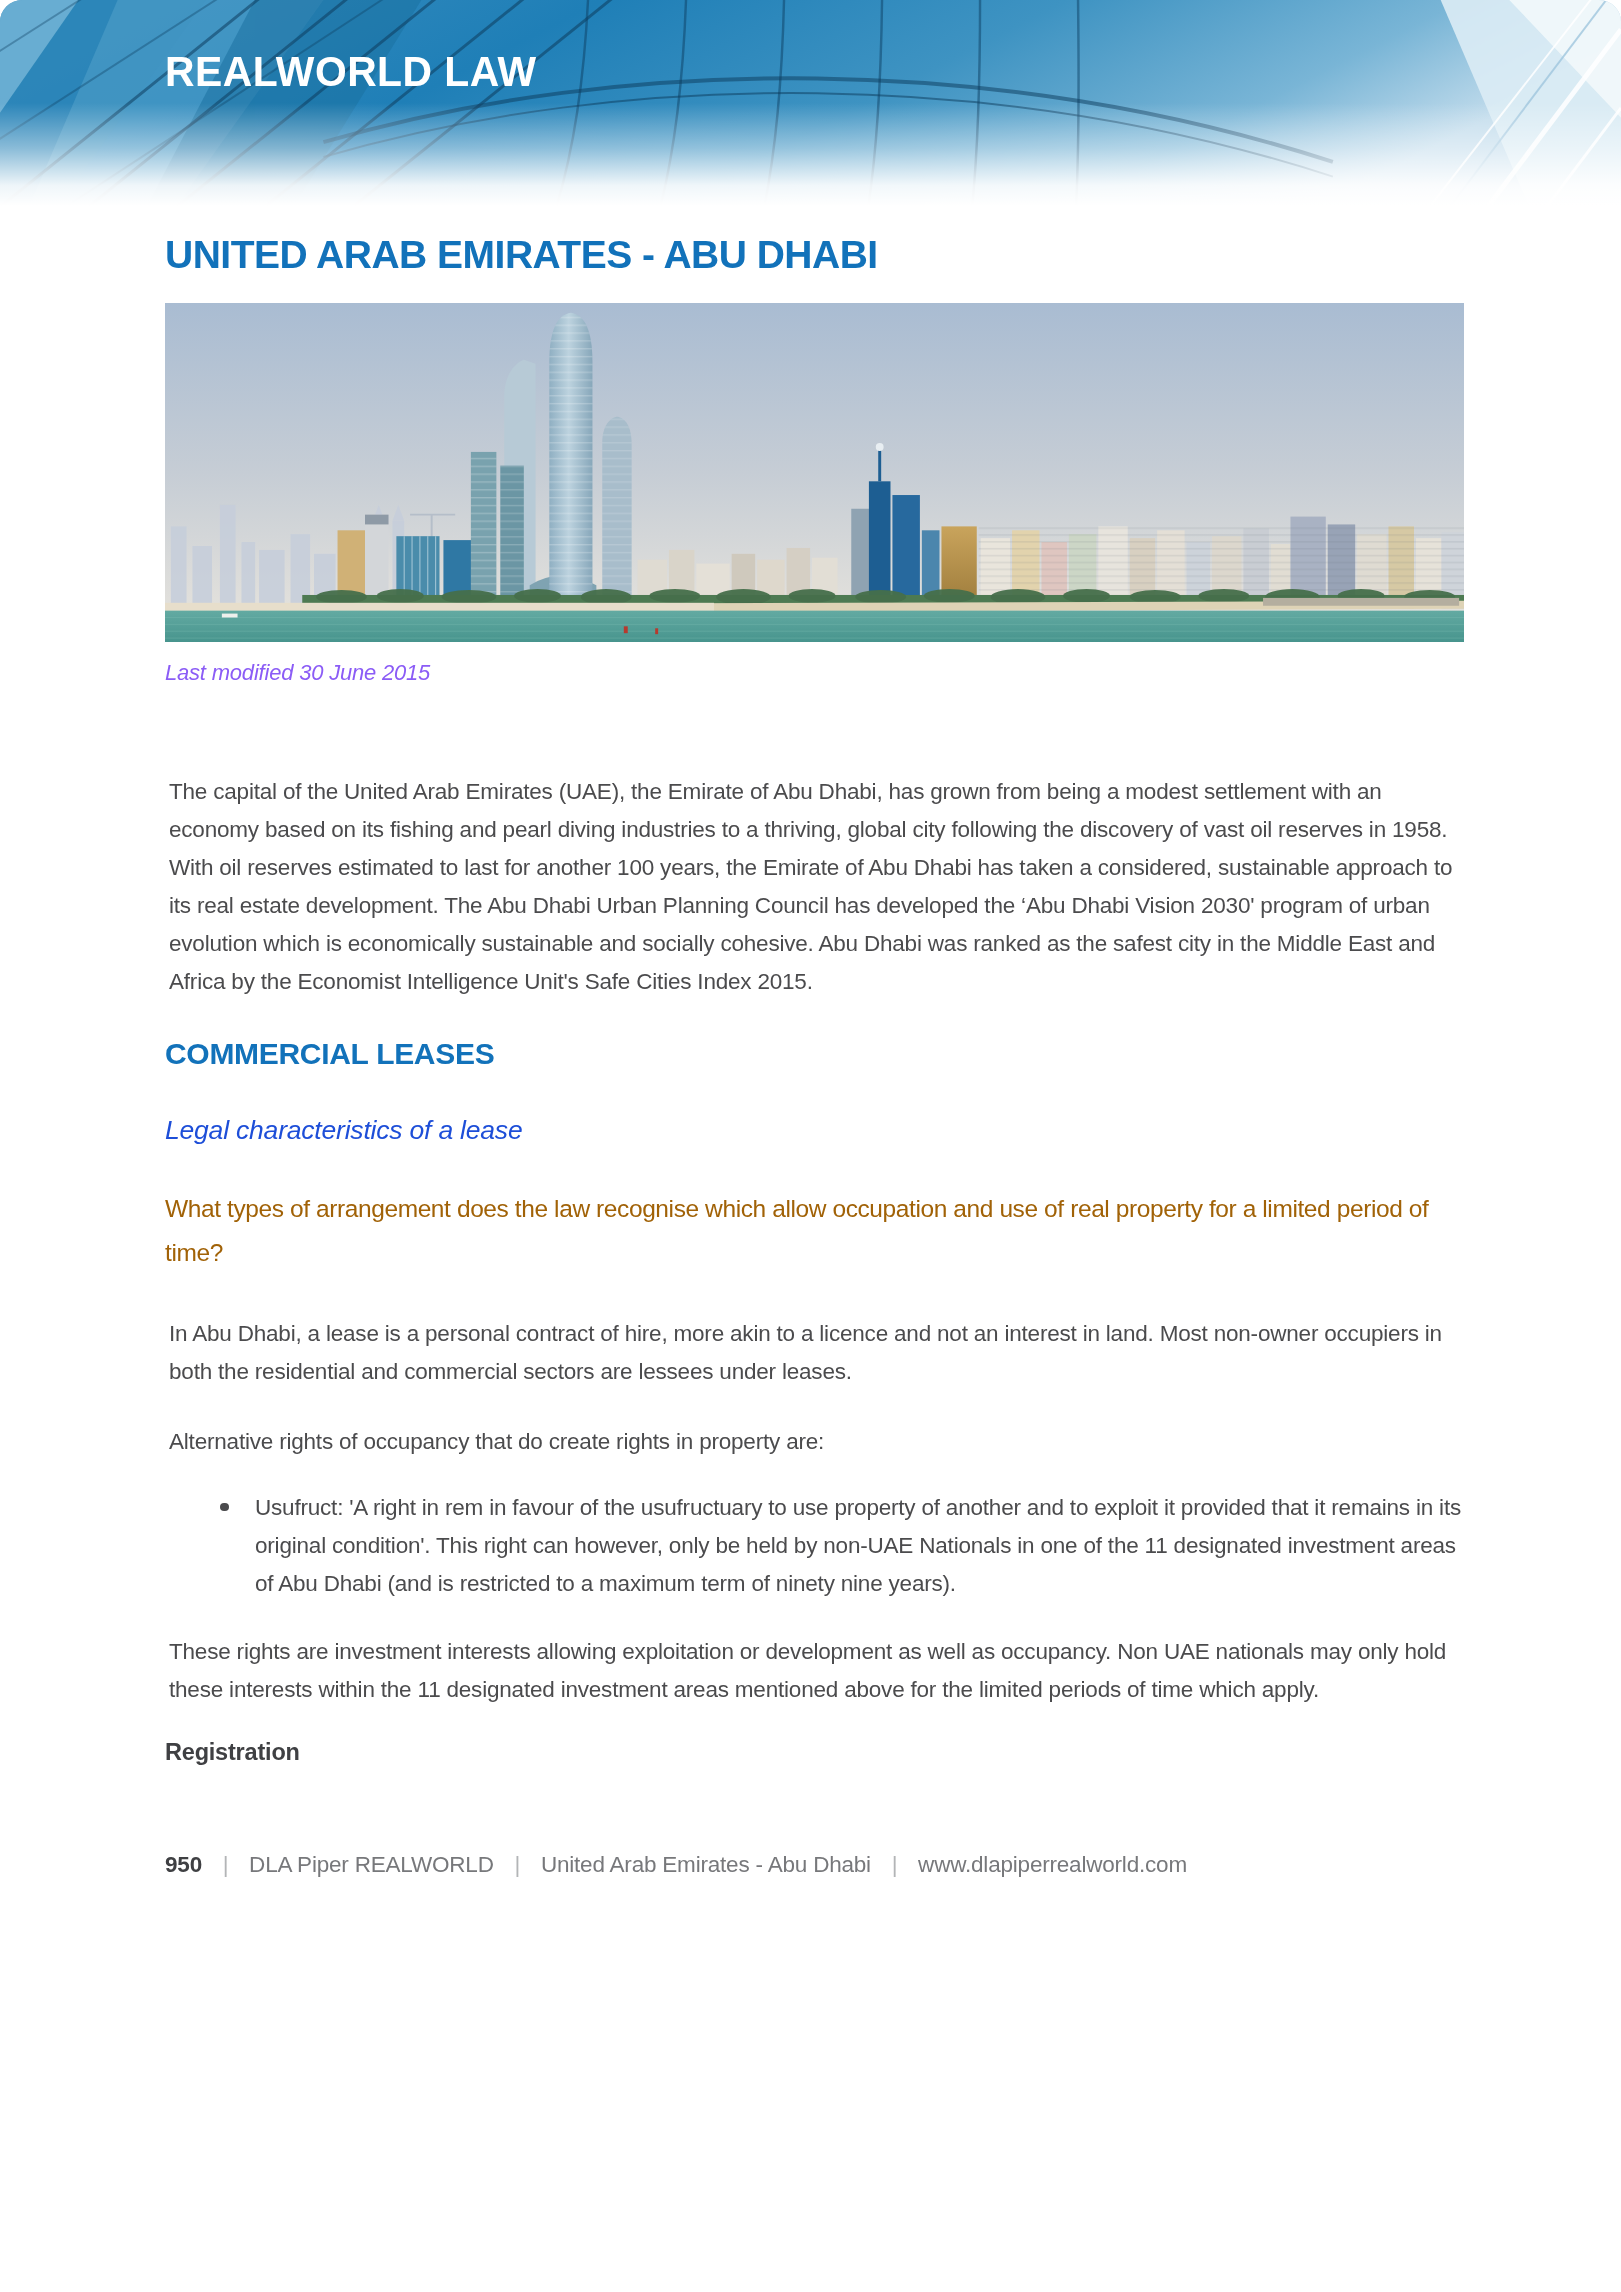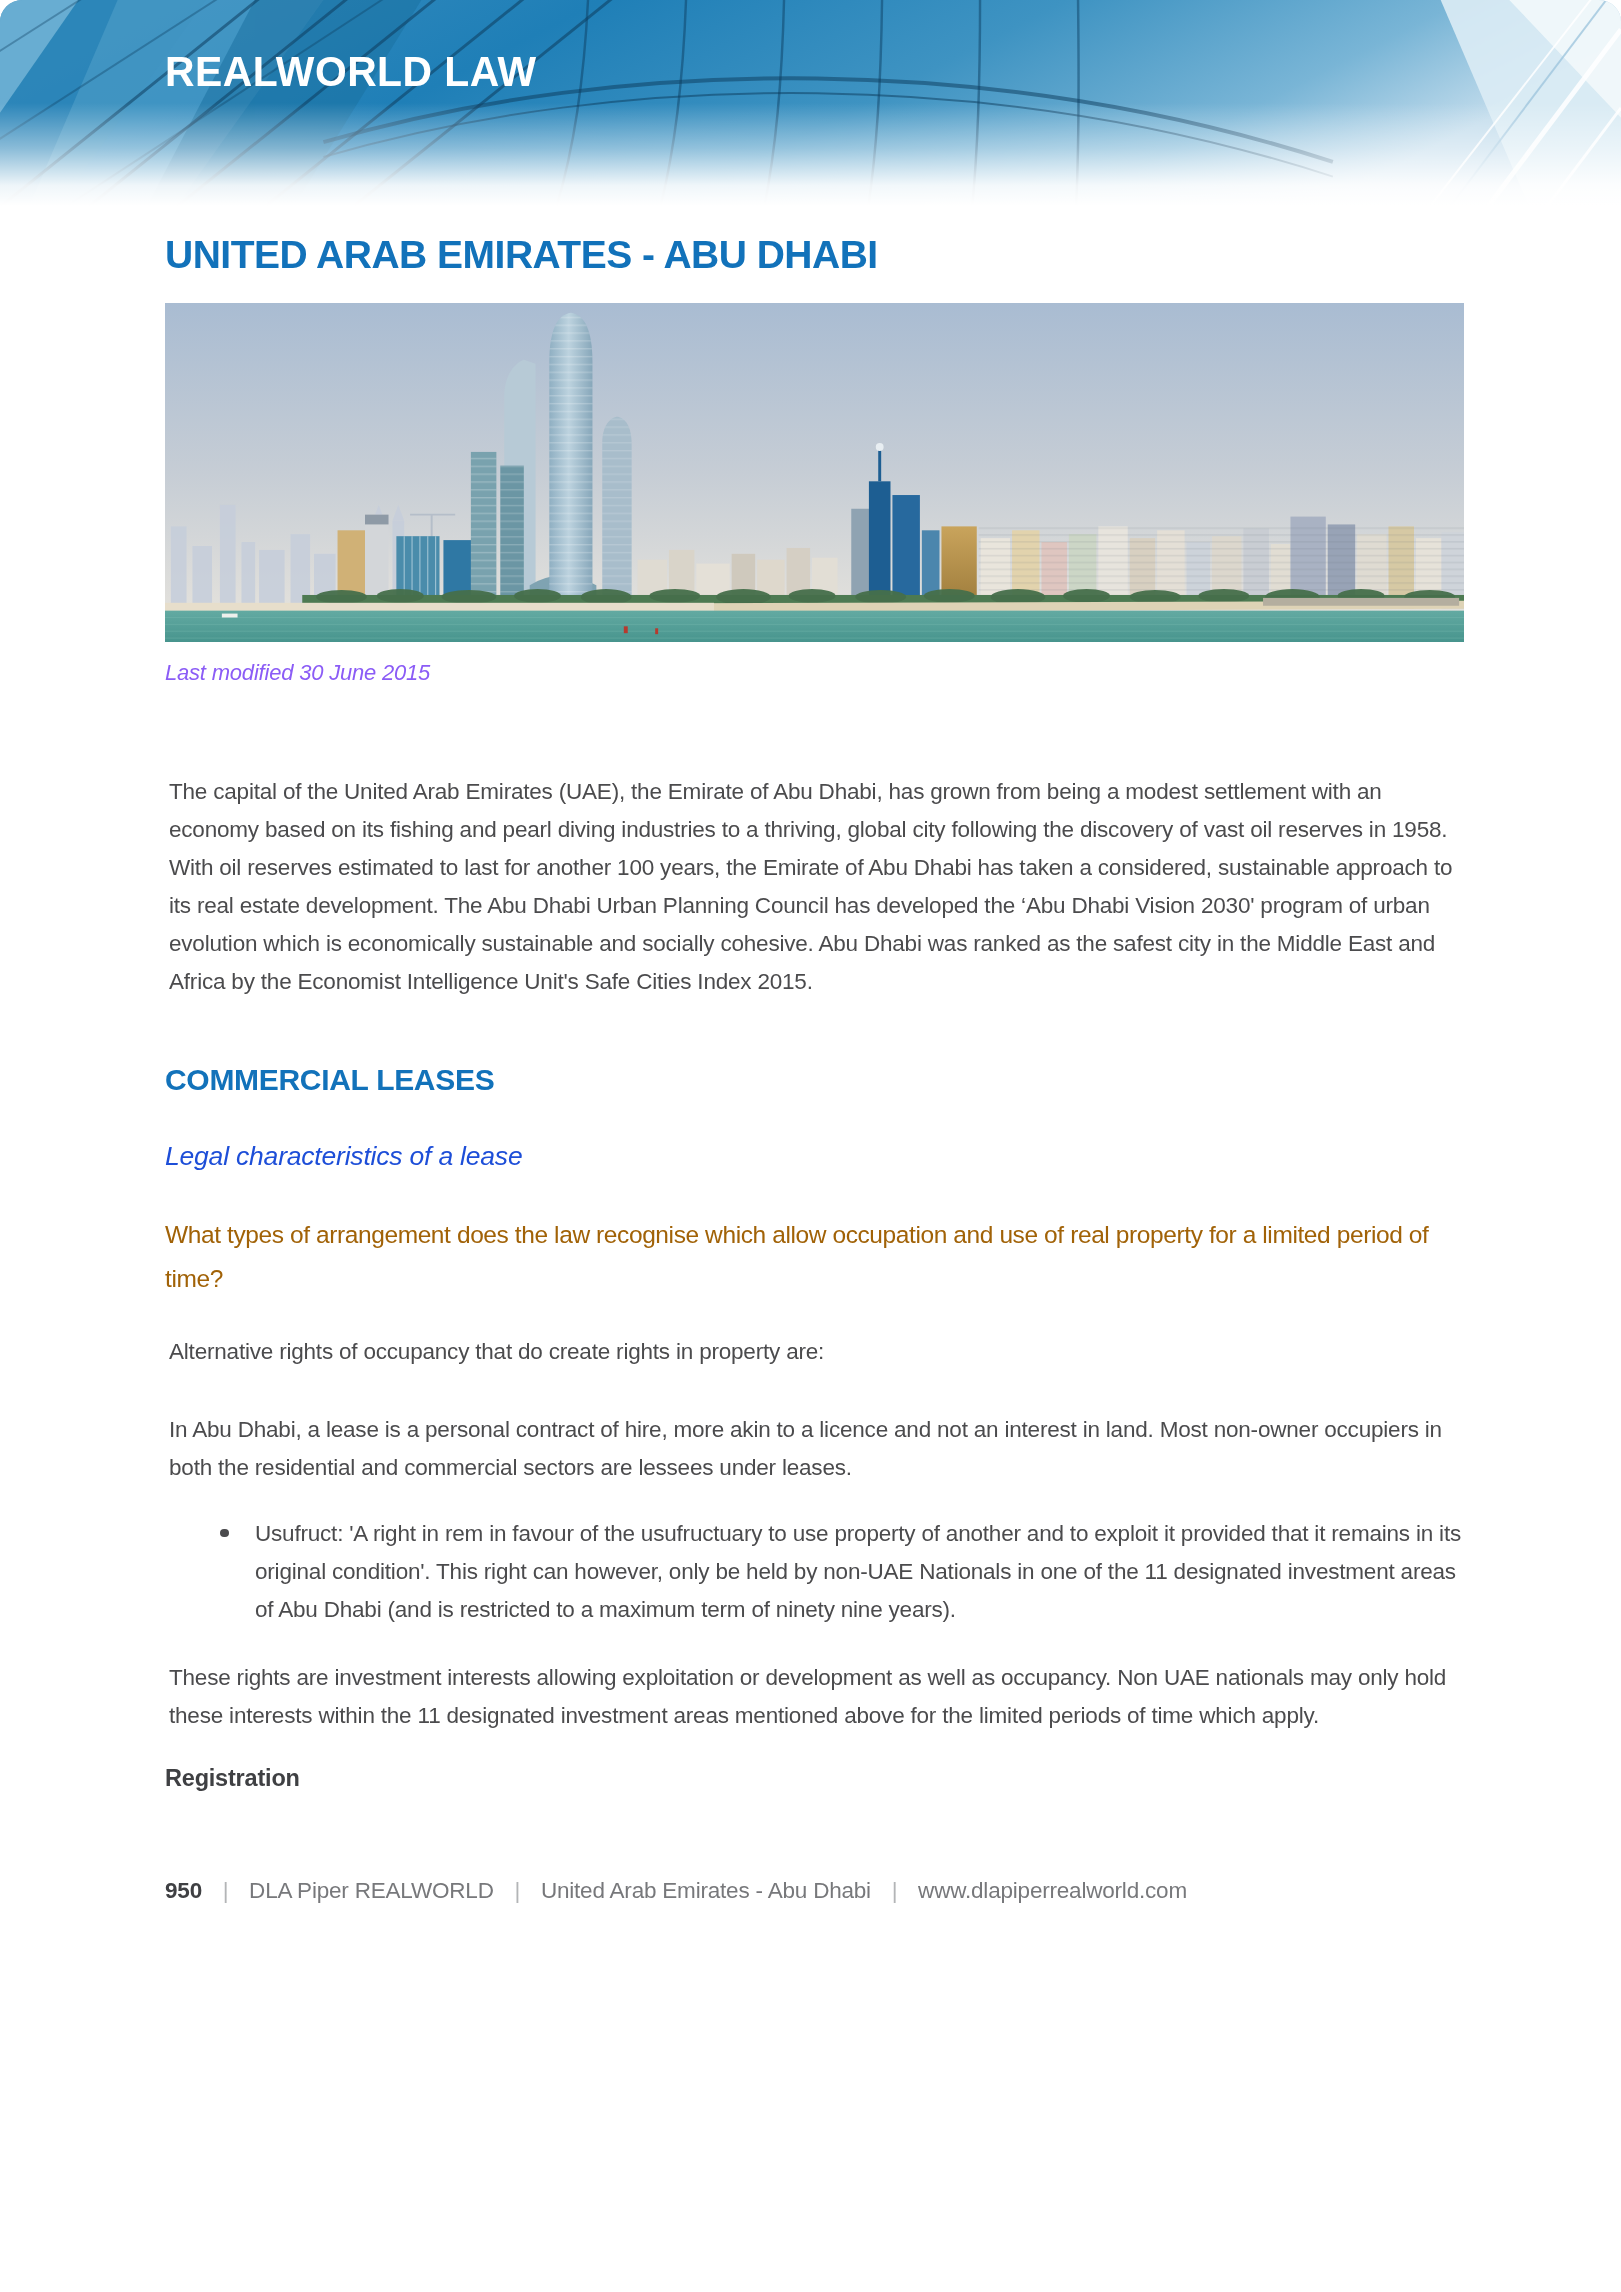--- a/index.html
+++ b/index.html
@@ -32,21 +32,21 @@
   .last-modified{
     margin:17.6px 0 0;font-size:22px;line-height:27.4px;
     font-style:italic;color:#8b5cf6;letter-spacing:-0.2px;
   }
   p.body{
     margin:4px;font-size:22.5px;line-height:38px;color:#4B4B4D;
     letter-spacing:-0.2px;
   }
   p.intro{margin-top:86px;}
   h2.section{
-    margin:61px 0 0;font-size:30px;line-height:35px;font-weight:bold;
+    margin:35px 0 0;font-size:30px;line-height:35px;font-weight:bold;
     color:#1272BA;letter-spacing:-0.3px;
   }
   h3.sub{
     margin:43px 0 0;font-size:26.5px;line-height:33px;font-weight:normal;
     font-style:italic;color:#1d4ed8;letter-spacing:-0.2px;
   }
   p.question{
     margin:40px 0 0;font-size:24.5px;line-height:44px;color:#a16207;
     letter-spacing:-0.4px;font-weight:normal;
   }
@@ -296,23 +296,23 @@
 
     <p class="body intro">The capital of the United Arab Emirates (UAE), the Emirate of Abu Dhabi, has grown from being a modest settlement with an economy based on its fishing and pearl diving industries to a thriving, global city following the discovery of vast oil reserves in 1958. With oil reserves estimated to last for another 100 years, the Emirate of Abu Dhabi has taken a considered, sustainable approach to its real estate development. The Abu Dhabi Urban Planning Council has developed the ‘Abu Dhabi Vision 2030' program of urban evolution which is economically sustainable and socially cohesive.  Abu Dhabi was ranked as the safest city in the Middle East and Africa by the Economist Intelligence Unit's Safe Cities Index 2015.</p>
 
     <h2 class="section">COMMERCIAL LEASES</h2>
 
     <h3 class="sub">Legal characteristics of a lease</h3>
 
     <p class="question">What types of arrangement does the law recognise which allow occupation and use of real property for a limited period of time?</p>
 
 
+    <p class="body p1">In Abu Dhabi, a lease is a personal contract of hire, more akin to a licence and not an interest in land. Most non-owner occupiers in both the residential and commercial sectors are lessees under leases.</p>
+
     <p class="body p2">Alternative rights of occupancy that do create rights in property are:</p>
-
-    <p class="body p1">In Abu Dhabi, a lease is a personal contract of hire, more akin to a licence and not an interest in land. Most non-owner occupiers in both the residential and commercial sectors are lessees under leases.</p>
 
     <ul class="rights">
       <li>Usufruct: 'A right in rem in favour of the usufructuary to use property of another and to exploit it provided that it remains in its original condition'. This right can however, only be held by non-UAE Nationals in one of the 11 designated investment areas of Abu Dhabi (and is restricted to a maximum term of ninety nine years).</li>
     </ul>
 
     <p class="body p3">These rights are investment interests allowing exploitation or development as well as occupancy. Non UAE nationals may only hold these interests within the 11 designated investment areas mentioned above for the limited periods of time which apply.</p>
 
     <h4 class="minor registration">Registration</h4>
 
   </main>

